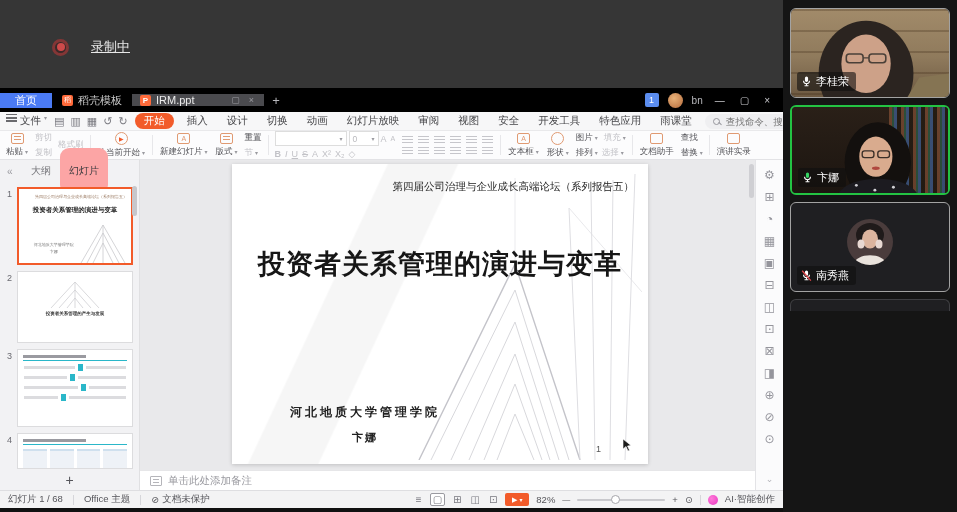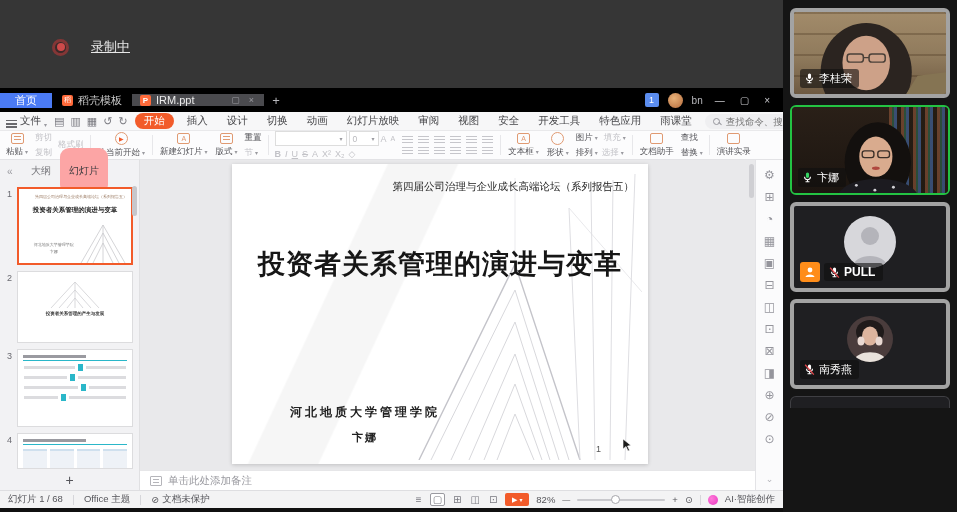--- a/index.html
+++ b/index.html
@@ -29,21 +29,21 @@
   .tab-ic{color:#9c9ca2;font-size:9px;padding:0 2px;}
   .tab-plus{width:24px;display:flex;align-items:center;justify-content:center;color:#b9b9bd;font-size:13px;}
   .tabbar .right{margin-left:auto;display:flex;align-items:center;gap:9px;padding-right:10px;}
   .msg-badge{min-width:14px;height:14px;border-radius:2px;background:#5b8def;color:#fff;font-size:9px;display:flex;align-items:center;justify-content:center;padding:0 2px;}
   .avatar16{width:15px;height:15px;border-radius:50%;background:radial-gradient(circle at 40% 35%,#e8b27a,#b46b3c);}
   .uname{color:#b9b9bd;font-size:10px;}
   .winbtn{color:#c9c9cd;font-size:10px;padding:0 3px;}
 
   
   .menubar{height:19px;background:#f7f7f8;border-bottom:1px solid #e9e9eb;display:flex;align-items:center;font-size:10.5px;color:#454548;padding:0 6px;gap:7px;flex:0 0 auto;white-space:nowrap;}
-  .mfile{display:flex;align-items:flex-end;gap:3px;}
+  .mfile{display:flex;align-items:flex-start;gap:3px;}
   .burger{width:11px;height:8px;background:repeating-linear-gradient(180deg,#6a6a6e 0 1.4px,transparent 1.4px 3.2px);display:inline-block;}
   .qicons{display:flex;align-items:center;gap:6px;color:#7a7a80;font-size:11px;}
   .mtab{padding:1px 6px;color:#454548;}
   .mtab.active{background:#f25b2a;color:#fff;border-radius:9px;padding:1px 9px;}
   .msearch{display:flex;align-items:center;gap:4px;background:#efeff1;border-radius:9px;padding:1px 8px;}
   .msearch input{border:0;background:transparent;outline:0;font-size:9.5px;color:#909095;width:96px;font-family:inherit;}
   .s-ico{width:7px;height:7px;border:1.2px solid #98989e;border-radius:50%;position:relative;display:inline-block;}
   .s-ico::after{content:"";position:absolute;width:4px;height:1.2px;background:#98989e;transform:rotate(45deg);right:-3px;bottom:-1px;}
   .mright{margin-left:auto;display:flex;align-items:center;gap:9px;color:#55555a;}
   .mri{display:flex;align-items:center;gap:3px;}
@@ -122,21 +122,21 @@
   .vg.vsel{border:1px solid #9a9aa0;background:#fff;border-radius:2px;padding:0 2px;}
   .playbtn{width:24px;height:13px;background:#f25b2a;border-radius:2px;color:#fff;display:flex;align-items:center;justify-content:center;gap:2px;font-size:7px;}
   .zslider{width:88px;height:2px;background:#c9c9cd;position:relative;border-radius:2px;}
   .zhandle{position:absolute;left:38%;top:-4px;width:9px;height:9px;border-radius:50%;background:#fff;border:1px solid #a5a5aa;}
   .ai-dot{width:10px;height:10px;border-radius:50%;background:radial-gradient(circle at 35% 35%,#ff7ad9,#e935c1);}
 
   .bottom-strip{position:absolute;left:0;top:508px;width:783px;height:4px;background:#101010;}
 
   
   .sidebar{position:absolute;left:783px;top:0;width:174px;height:512px;background:#151515;padding-top:8px;}
-  .tile{width:160px;height:90px;margin:0 auto 7px;background:#1f1f22;border:4px solid #a3a3a3;border-radius:6px;position:relative;overflow:hidden;}
+  .tile{width:160px;height:90px;margin:0 auto 7px;background:#1f1f22;border:1px solid #a3a3a3;border-radius:6px;position:relative;overflow:hidden;}
   .tile.speaking{border:2px solid #23c343;}
   .vid{position:absolute;inset:0;width:100%;height:100%;}
   .bg1{position:absolute;inset:0;background:linear-gradient(180deg,#a28b6a 0%,#8f7a5c 55%,#6e5a42 100%);}
   .bg1::after{content:"";position:absolute;inset:0;background:repeating-linear-gradient(180deg,rgba(60,40,20,.28) 0 2px,transparent 2px 21px);}
   .bg2{position:absolute;inset:0;background:linear-gradient(115deg,#e2e5df 0%,#ccd0c8 38%,#8b8f88 68%,#43463f 100%);}
   .bg2::after{content:"";position:absolute;right:0;top:0;bottom:0;width:34%;background:repeating-linear-gradient(90deg,rgba(40,30,20,.5) 0 3px,rgba(90,60,40,.35) 3px 6px,rgba(30,30,30,.5) 6px 9px);}
   .bg3{position:absolute;inset:0;background:linear-gradient(180deg,#2a2018 0%,#1c1510 100%);}
   .bg3::after{content:"";position:absolute;right:0;top:0;bottom:0;width:38%;opacity:.8;
     background:repeating-linear-gradient(90deg,#7a4a32 0 3px,#2e5a42 3px 5px,#3e5a8a 5px 8px,#241b12 8px 12px);}
   .chip{position:absolute;left:6px;bottom:6px;display:flex;align-items:center;gap:4px;background:rgba(15,15,15,.6);border-radius:3px;padding:2px 7px 2px 4px;color:#fff;font-size:11px;max-width:146px;}
@@ -597,46 +597,20 @@
         <svg width="11" height="13" viewBox="0 0 14 16">
             <rect x="5" y="1.5" width="4" height="7" rx="2" fill="#35d463"></rect>
             <path d="M3.2,7 a3.8,3.8 0 0 0 7.6,0" fill="none" stroke="#fff" stroke-width="1.3"></path>
             <line x1="7" y1="11" x2="7" y2="13.5" stroke="#fff" stroke-width="1.3"></line>
             <line x1="4.5" y1="13.5" x2="9.5" y2="13.5" stroke="#fff" stroke-width="1.3"></line>
           </svg>
         <span>卞娜</span>
       </div>
     </div>
 
-    <div class="tile">
-      <div class="avatar-circ av-pull">
-        <svg width="52" height="52" viewBox="0 0 52 52">
-            <circle cx="26" cy="20" r="9" fill="#b4b4ba"></circle>
-            <path d="M8,52 C10,36 42,36 44,52 Z" fill="#b4b4ba"></path>
-          </svg>
-      </div>
-      <div class="chip-row">
-        <span class="role-badge">
-          <svg width="12" height="12" viewBox="0 0 12 12">
-              <circle cx="6" cy="4" r="2.4" fill="#fff"></circle>
-              <path d="M1.5,11 C2,7.5 10,7.5 10.5,11 Z" fill="#fff"></path>
-            </svg>
-        </span>
-        <span class="chip2">
-          <svg width="11" height="13" viewBox="0 0 14 16">
-              <rect x="5" y="1.5" width="4" height="7" rx="2" fill="#fff"></rect>
-              <path d="M3.2,7 a3.8,3.8 0 0 0 7.6,0" fill="none" stroke="#fff" stroke-width="1.3"></path>
-              <line x1="7" y1="11" x2="7" y2="13.5" stroke="#fff" stroke-width="1.3"></line>
-              <line x1="4.5" y1="13.5" x2="9.5" y2="13.5" stroke="#fff" stroke-width="1.3"></line>
-              <line x1="1.5" y1="2" x2="12.5" y2="14.5" stroke="#e5484d" stroke-width="1.6"></line>
-            </svg>
-          <span>PULL</span>
-        </span>
-      </div>
-    </div>
 
     <div class="tile">
       <div class="avatar-circ" style="width:46px;height:46px;">
         <svg width="46" height="46" viewBox="0 0 46 46">
           <rect width="46" height="46" fill="#4a3c3c"></rect>
           <ellipse cx="23" cy="16" rx="14" ry="12" fill="#1f1a1a"></ellipse>
           <ellipse cx="23" cy="20" rx="8" ry="9.5" fill="#dcb49e"></ellipse>
           <ellipse cx="14" cy="25" rx="3.5" ry="4.5" fill="#e8d8d2"></ellipse>
           <ellipse cx="32" cy="25" rx="3.5" ry="4.5" fill="#e8d8d2"></ellipse>
           <path d="M6,46 C9,33 37,33 40,46 Z" fill="#e9e2dc"></path>

